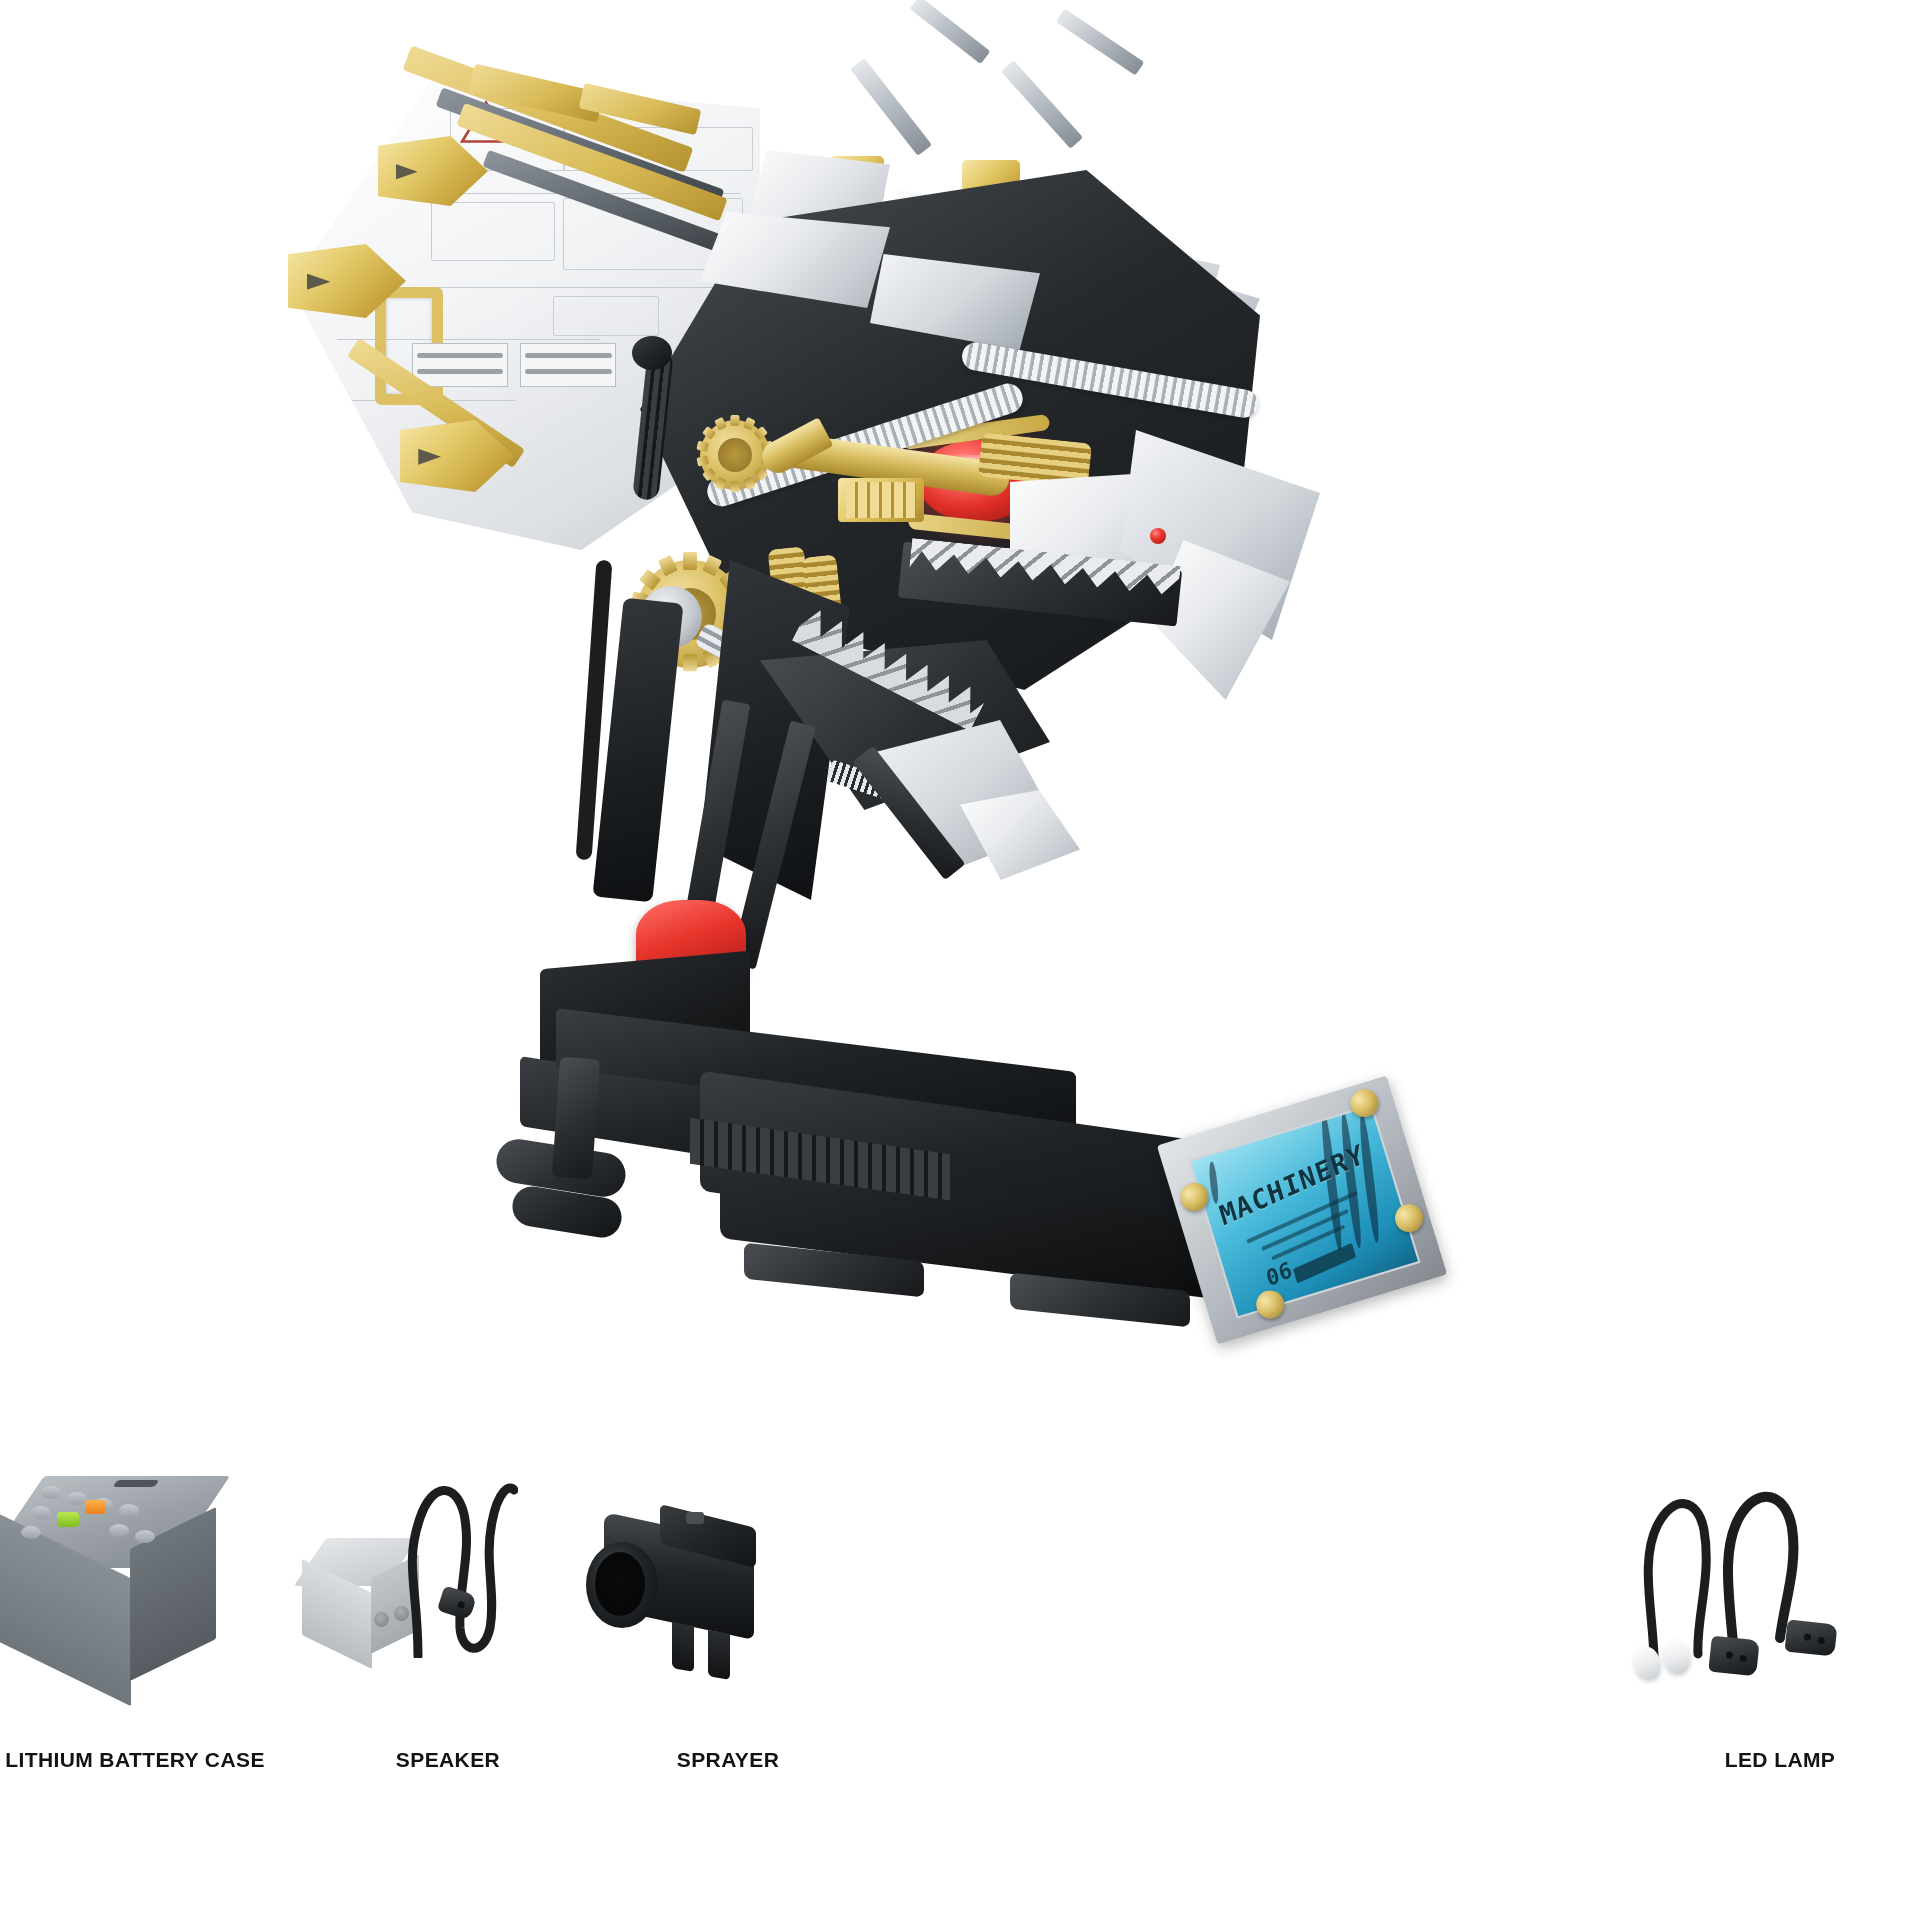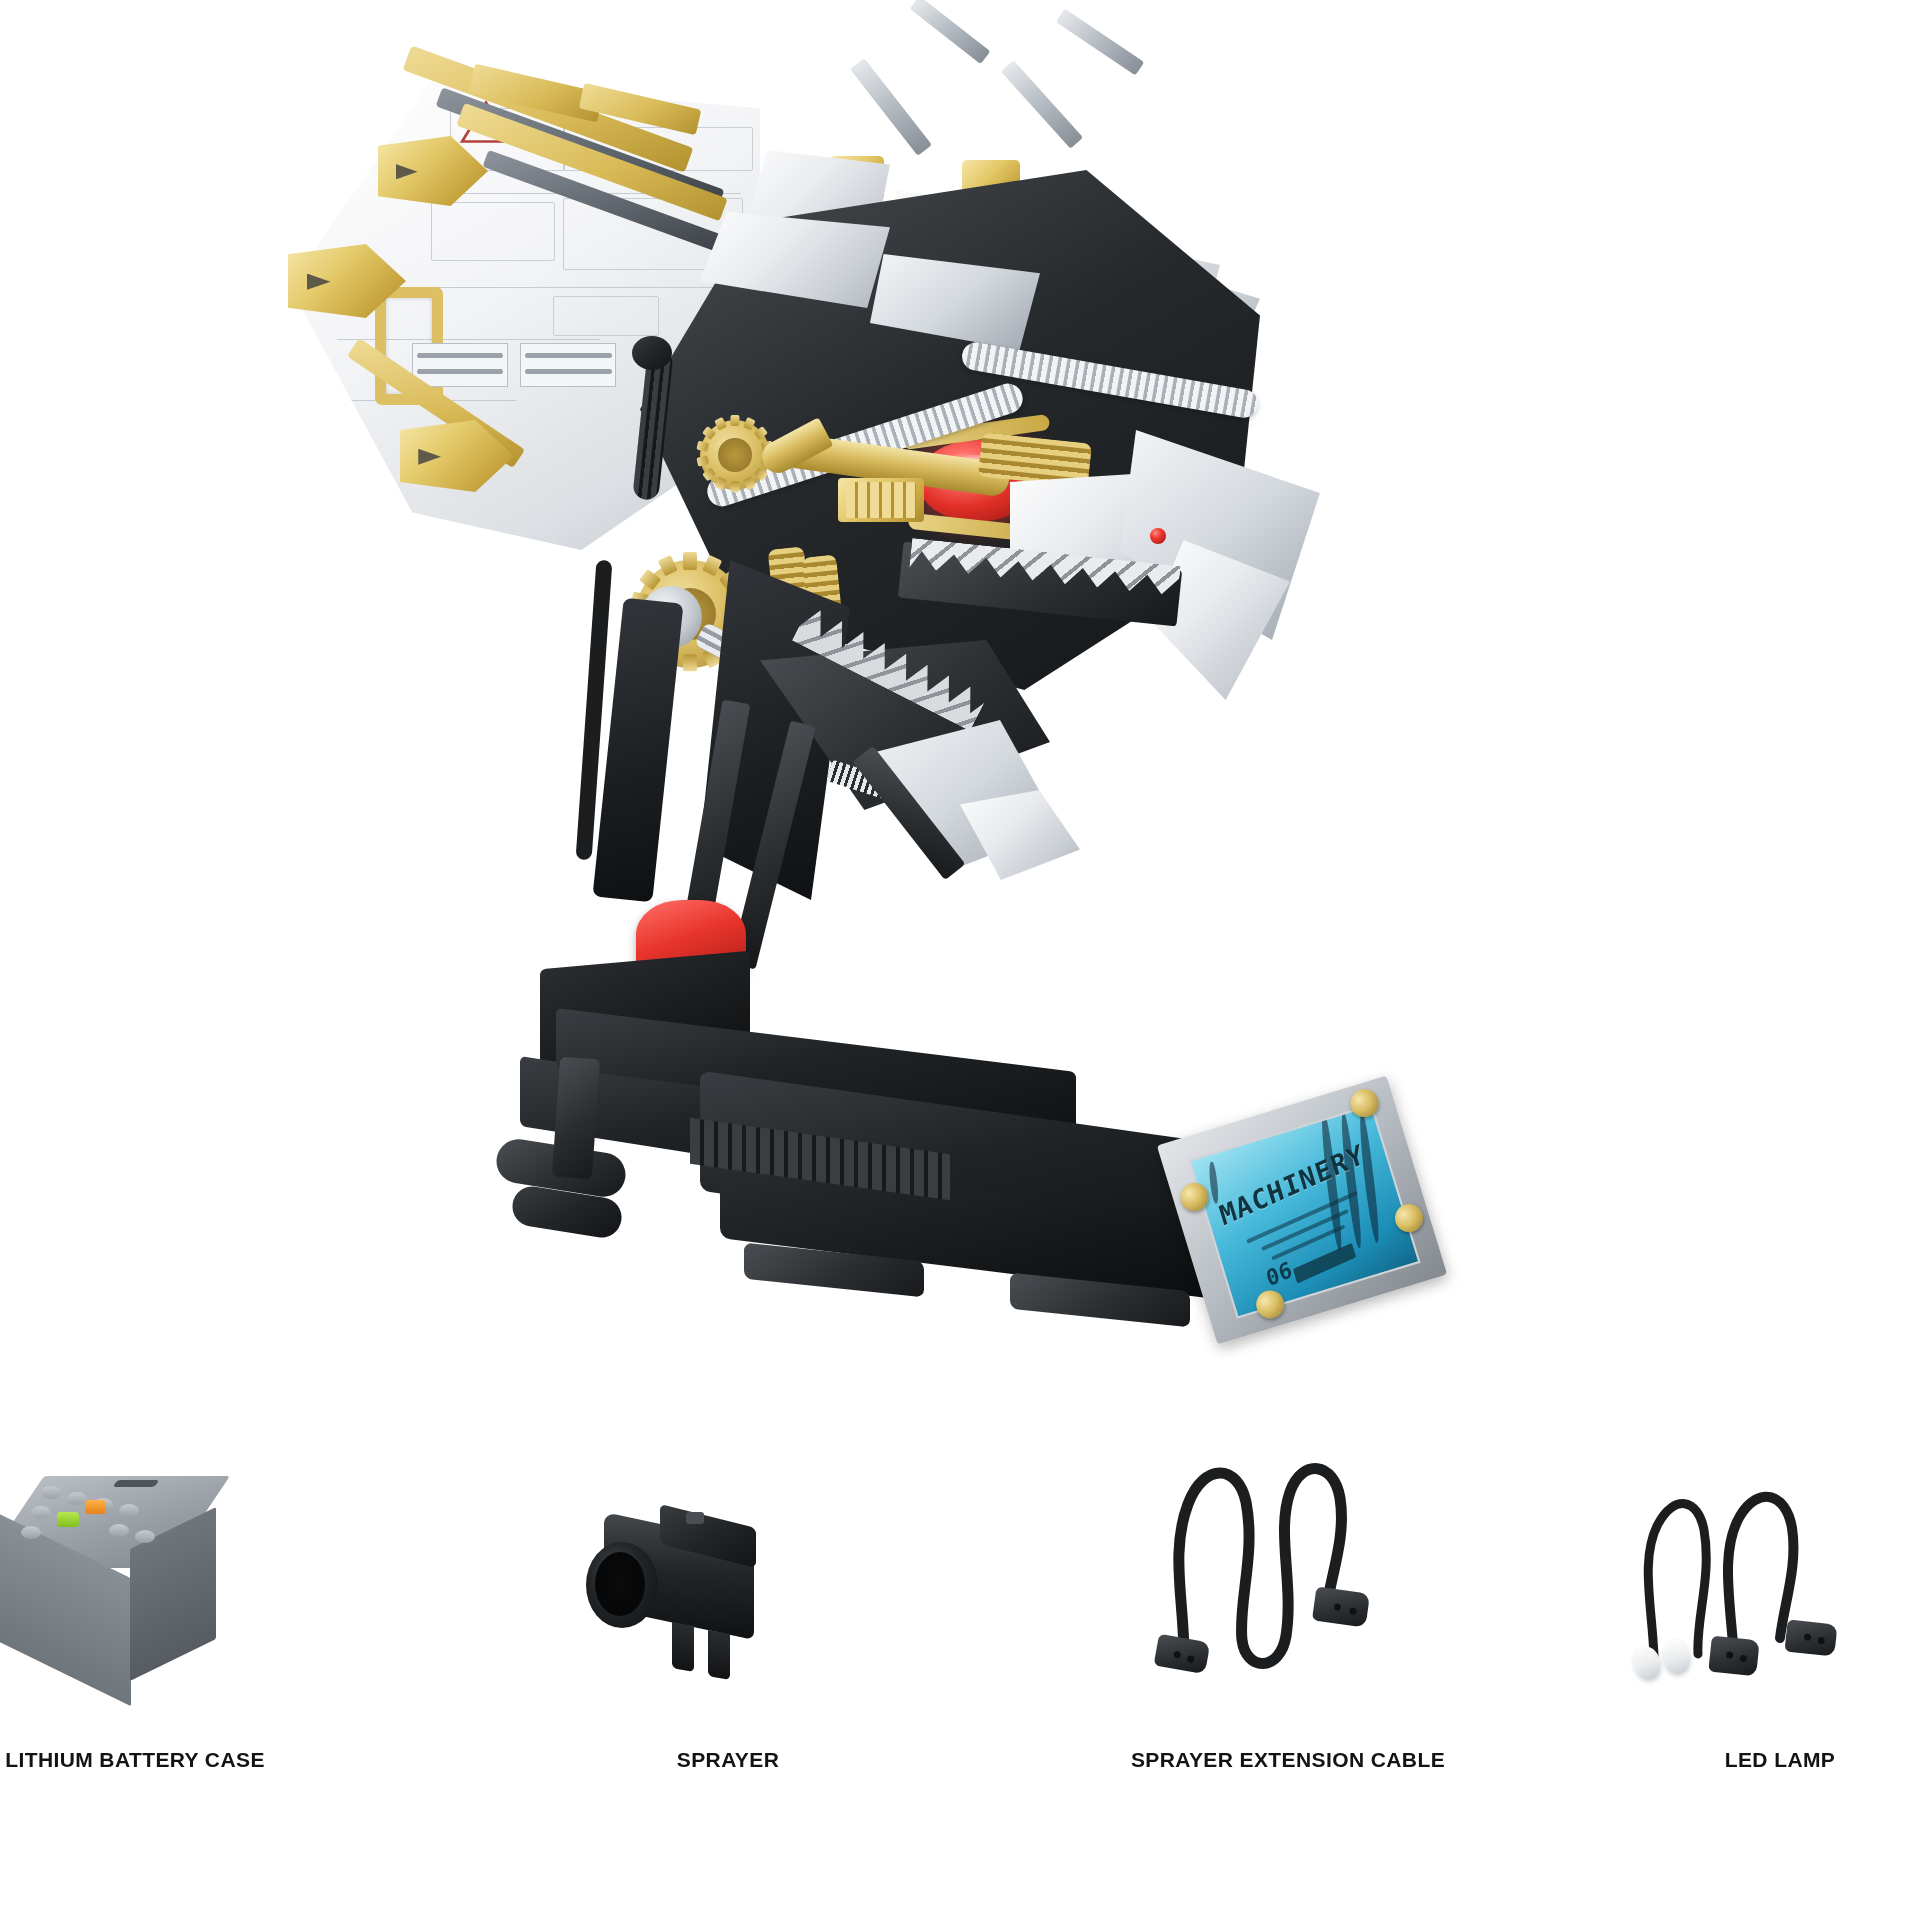--- a/index.html
+++ b/index.html
@@ -463,55 +463,54 @@
         <div class="stud" style="left:134px;top:74px;"></div>
         <div class="stud" style="left:160px;top:80px;"></div>
         <div class="stud" style="left:46px;top:76px;"></div>
         <div class="led-g" style="left:82px;top:62px;"></div>
         <div class="led-o" style="left:110px;top:50px;"></div>
         <div class="bat-slot" style="left:140px;top:30px;transform:skewX(-34deg);"></div>
       </div>
       <div class="cap">LITHIUM BATTERY CASE</div>
     </div>
 
+    <div class="part" style="left:288px;">
+      <div class="art">
+        <div class="spk-top"></div>
+        <div class="spk-front"></div>
+        <div class="spk-side"></div>
+        <div class="spk-hole" style="left:86px;top:162px;"></div>
+        <div class="spk-hole" style="left:106px;top:156px;"></div>
+        <div class="wire" style="left:110px;top:18px;width:120px;height:190px;">
+          <svg viewBox="0 0 120 190" preserveAspectRatio="none">
+            <path d="M20 188 C20 120 6 96 22 50 C34 14 58 14 66 46 C74 84 60 120 62 160
+                     C64 186 86 188 92 160 C98 126 86 92 94 54 C100 22 112 16 116 22" fill="none" stroke="#1b1d1f" stroke-width="9" stroke-linecap="round"></path>
+          </svg>
+        </div>
+        <div class="plug" style="left:152px;top:140px;width:34px;height:26px;transform:rotate(18deg);">
+          <i style="left:18px;top:10px;"></i>
+        </div>
+      </div>
+      <div class="cap">SPEAKER</div>
+    </div>
 
     <div class="part" style="left:568px;">
       <div class="art">
         <div class="spr-body"></div>
         <div class="pc blk" style="left:92px;top:66px;width:96px;height:40px;border-radius:6px;transform:skewY(14deg);"></div>
         <div class="spr-barrel"></div>
         <div class="spr-mouth"></div>
         <div class="spr-leg" style="left:104px;top:174px;transform:skewY(10deg);"></div>
         <div class="spr-leg" style="left:140px;top:182px;transform:skewY(10deg);"></div>
         <div class="pc blk" style="left:118px;top:62px;width:18px;height:12px;border-radius:3px;background:#4b4f53;"></div>
       </div>
       <div class="cap">SPRAYER</div>
     </div>
 
 
-    <div class="part" style="left:1128px;">
-      <div class="art">
-        <div class="wire" style="left:34px;top:0px;width:200px;height:230px;">
-          <svg viewBox="0 0 200 230" preserveAspectRatio="none">
-            <path d="M22 206 C22 150 8 102 26 54 C42 12 76 14 84 52 C94 104 76 152 80 190
-                     C84 222 118 222 124 186 C132 134 114 82 128 42 C140 8 172 12 178 48
-                     C184 86 170 122 166 150" fill="none" stroke="#1b1d1f" stroke-width="11" stroke-linecap="round"></path>
-          </svg>
-        </div>
-        <div class="plug" style="left:28px;top:188px;width:52px;height:32px;transform:rotate(10deg);">
-          <i style="left:18px;top:14px;"></i>
-            <i style="left:32px;top:16px;"></i>
-        </div>
-        <div class="plug" style="left:186px;top:140px;width:54px;height:34px;transform:rotate(8deg);">
-          <i style="left:20px;top:14px;"></i>
-            <i style="left:36px;top:16px;"></i>
-        </div>
-      </div>
-      <div class="cap">SPRAYER EXTENSION CABLE</div>
-    </div>
 
     <div class="part" style="left:1620px;">
       <div class="art">
         <div class="wire" style="left:18px;top:30px;width:190px;height:200px;">
           <svg viewBox="0 0 190 200" preserveAspectRatio="none">
             <path d="M16 176 C14 126 2 78 20 44 C36 14 60 18 66 50 C74 96 58 138 60 174" fill="none" stroke="#1b1d1f" stroke-width="9" stroke-linecap="round"></path>
             <path d="M96 176 C92 120 82 70 102 36 C120 6 148 12 154 48 C160 86 146 124 142 158" fill="none" stroke="#1b1d1f" stroke-width="10" stroke-linecap="round"></path>
           </svg>
         </div>
         <div class="bulb" style="left:14px;top:196px;transform:rotate(-14deg);"></div>

